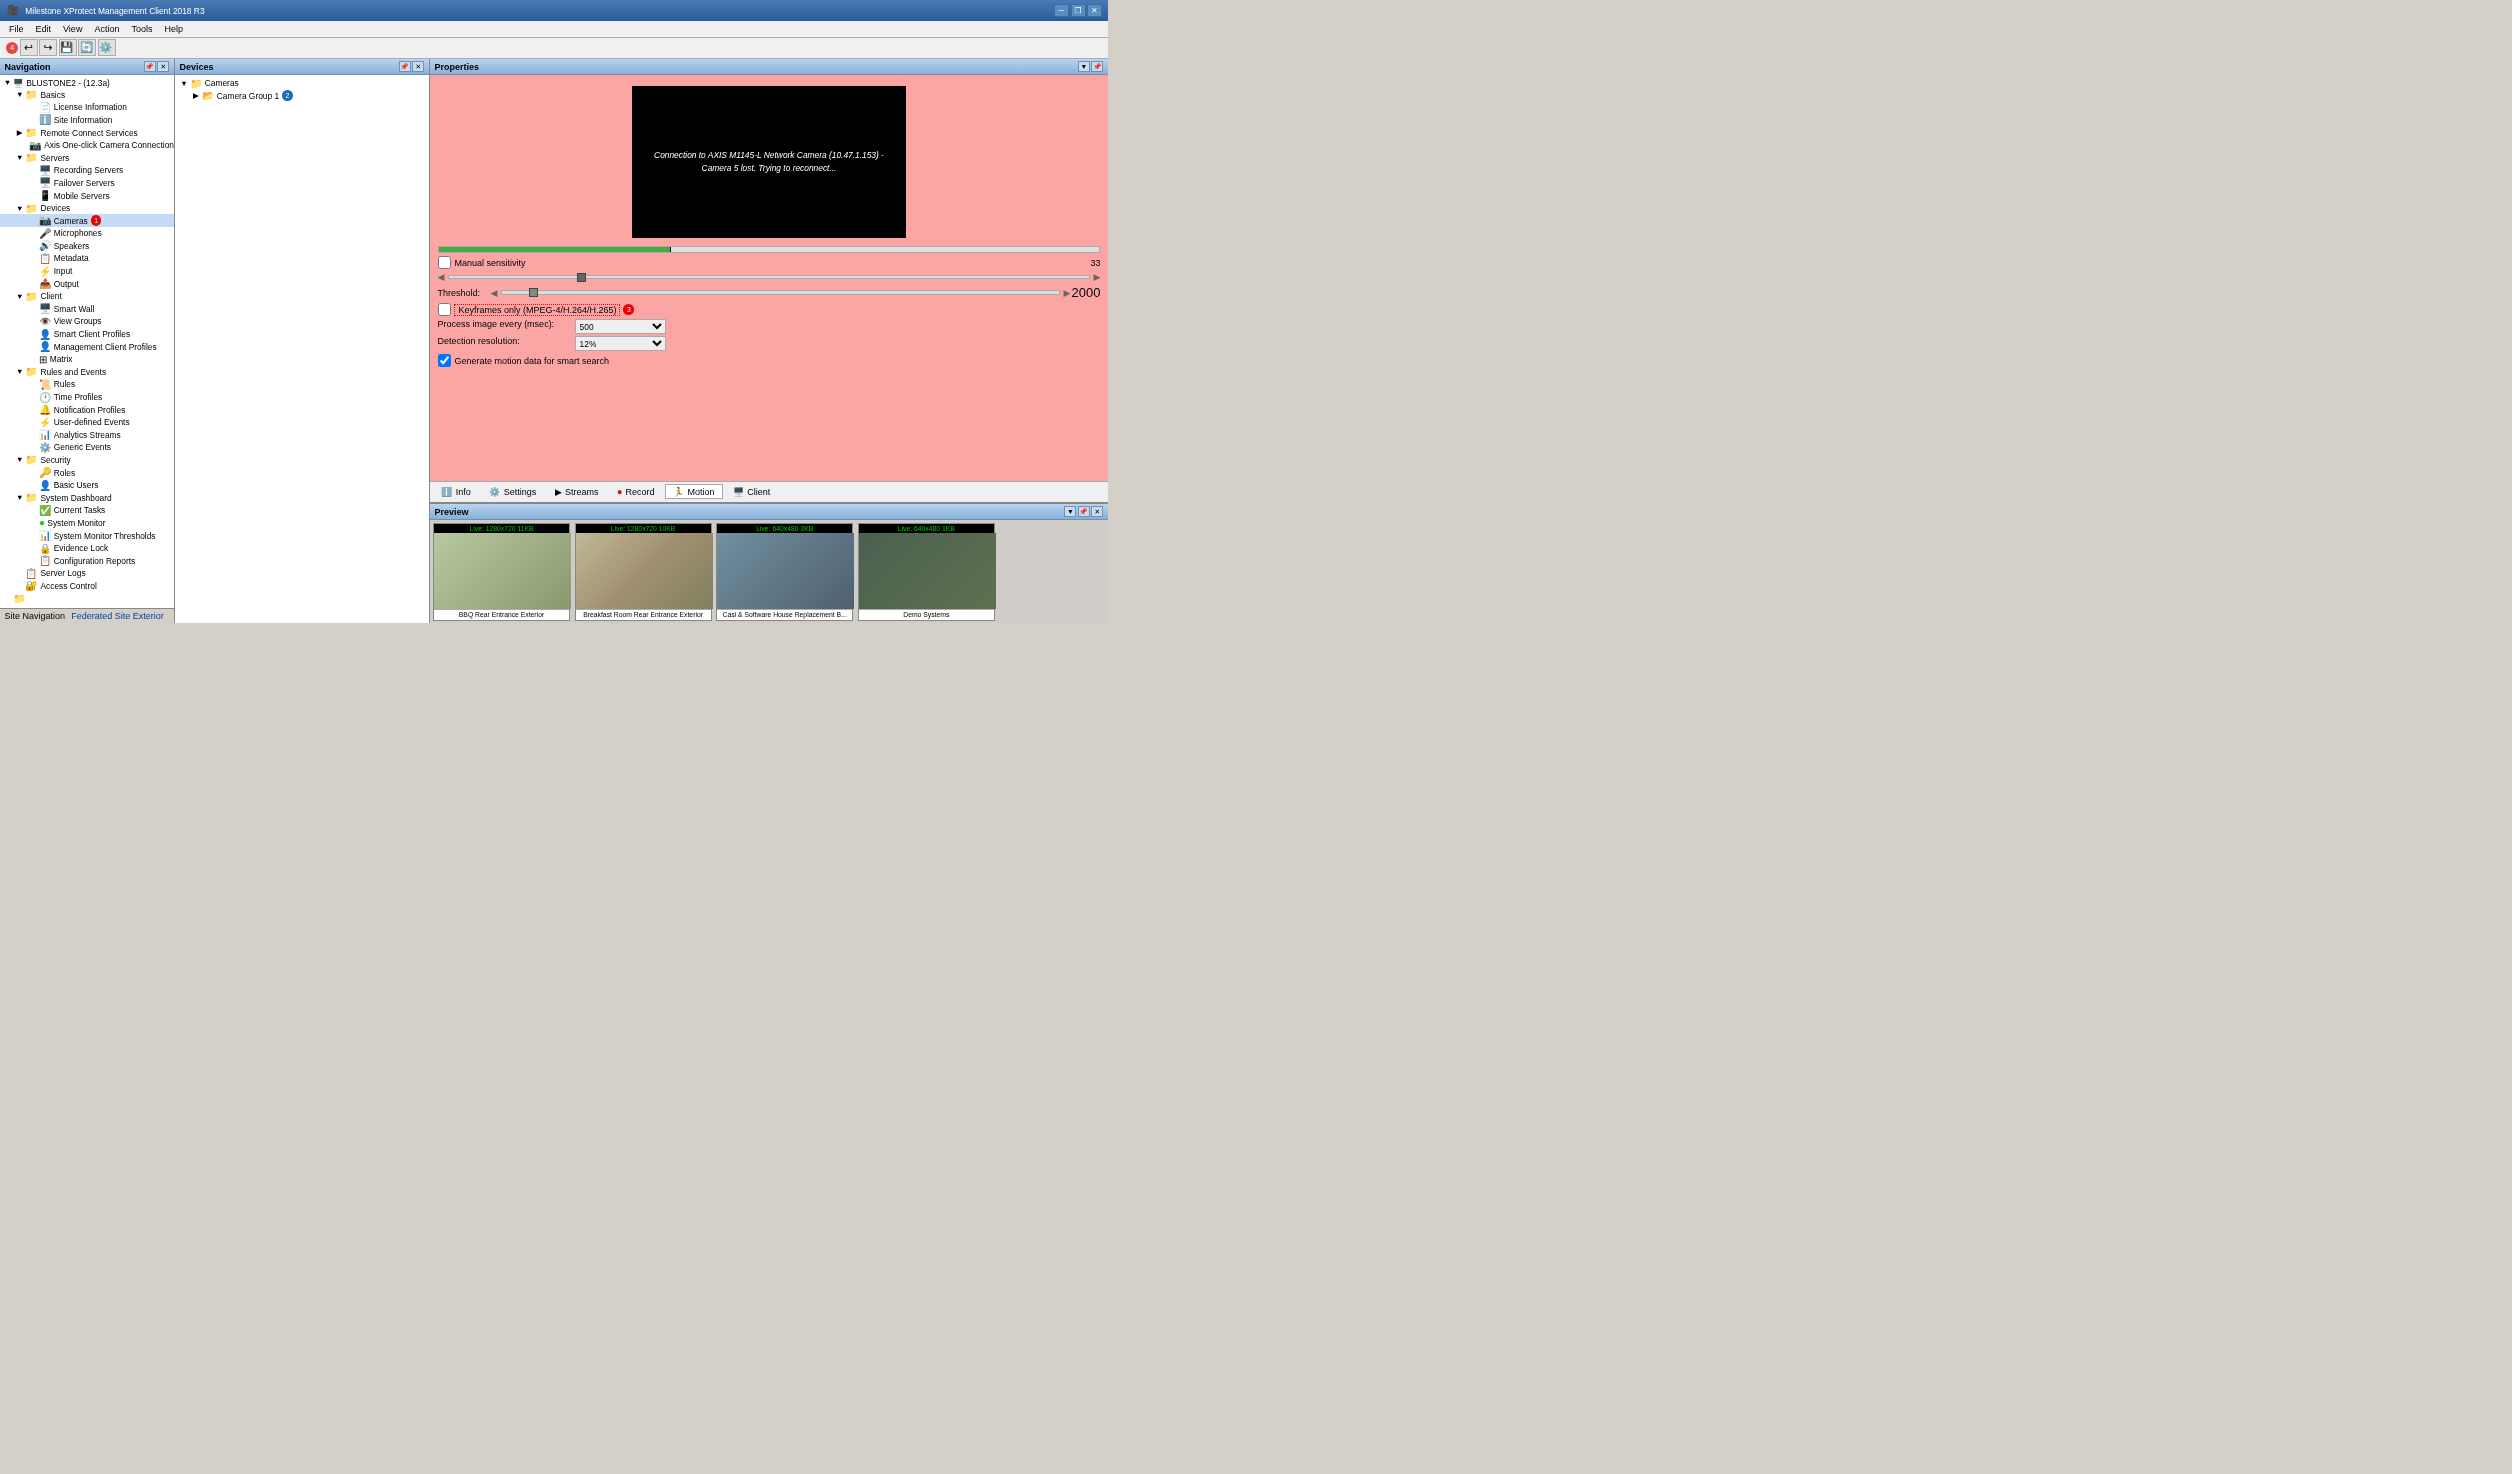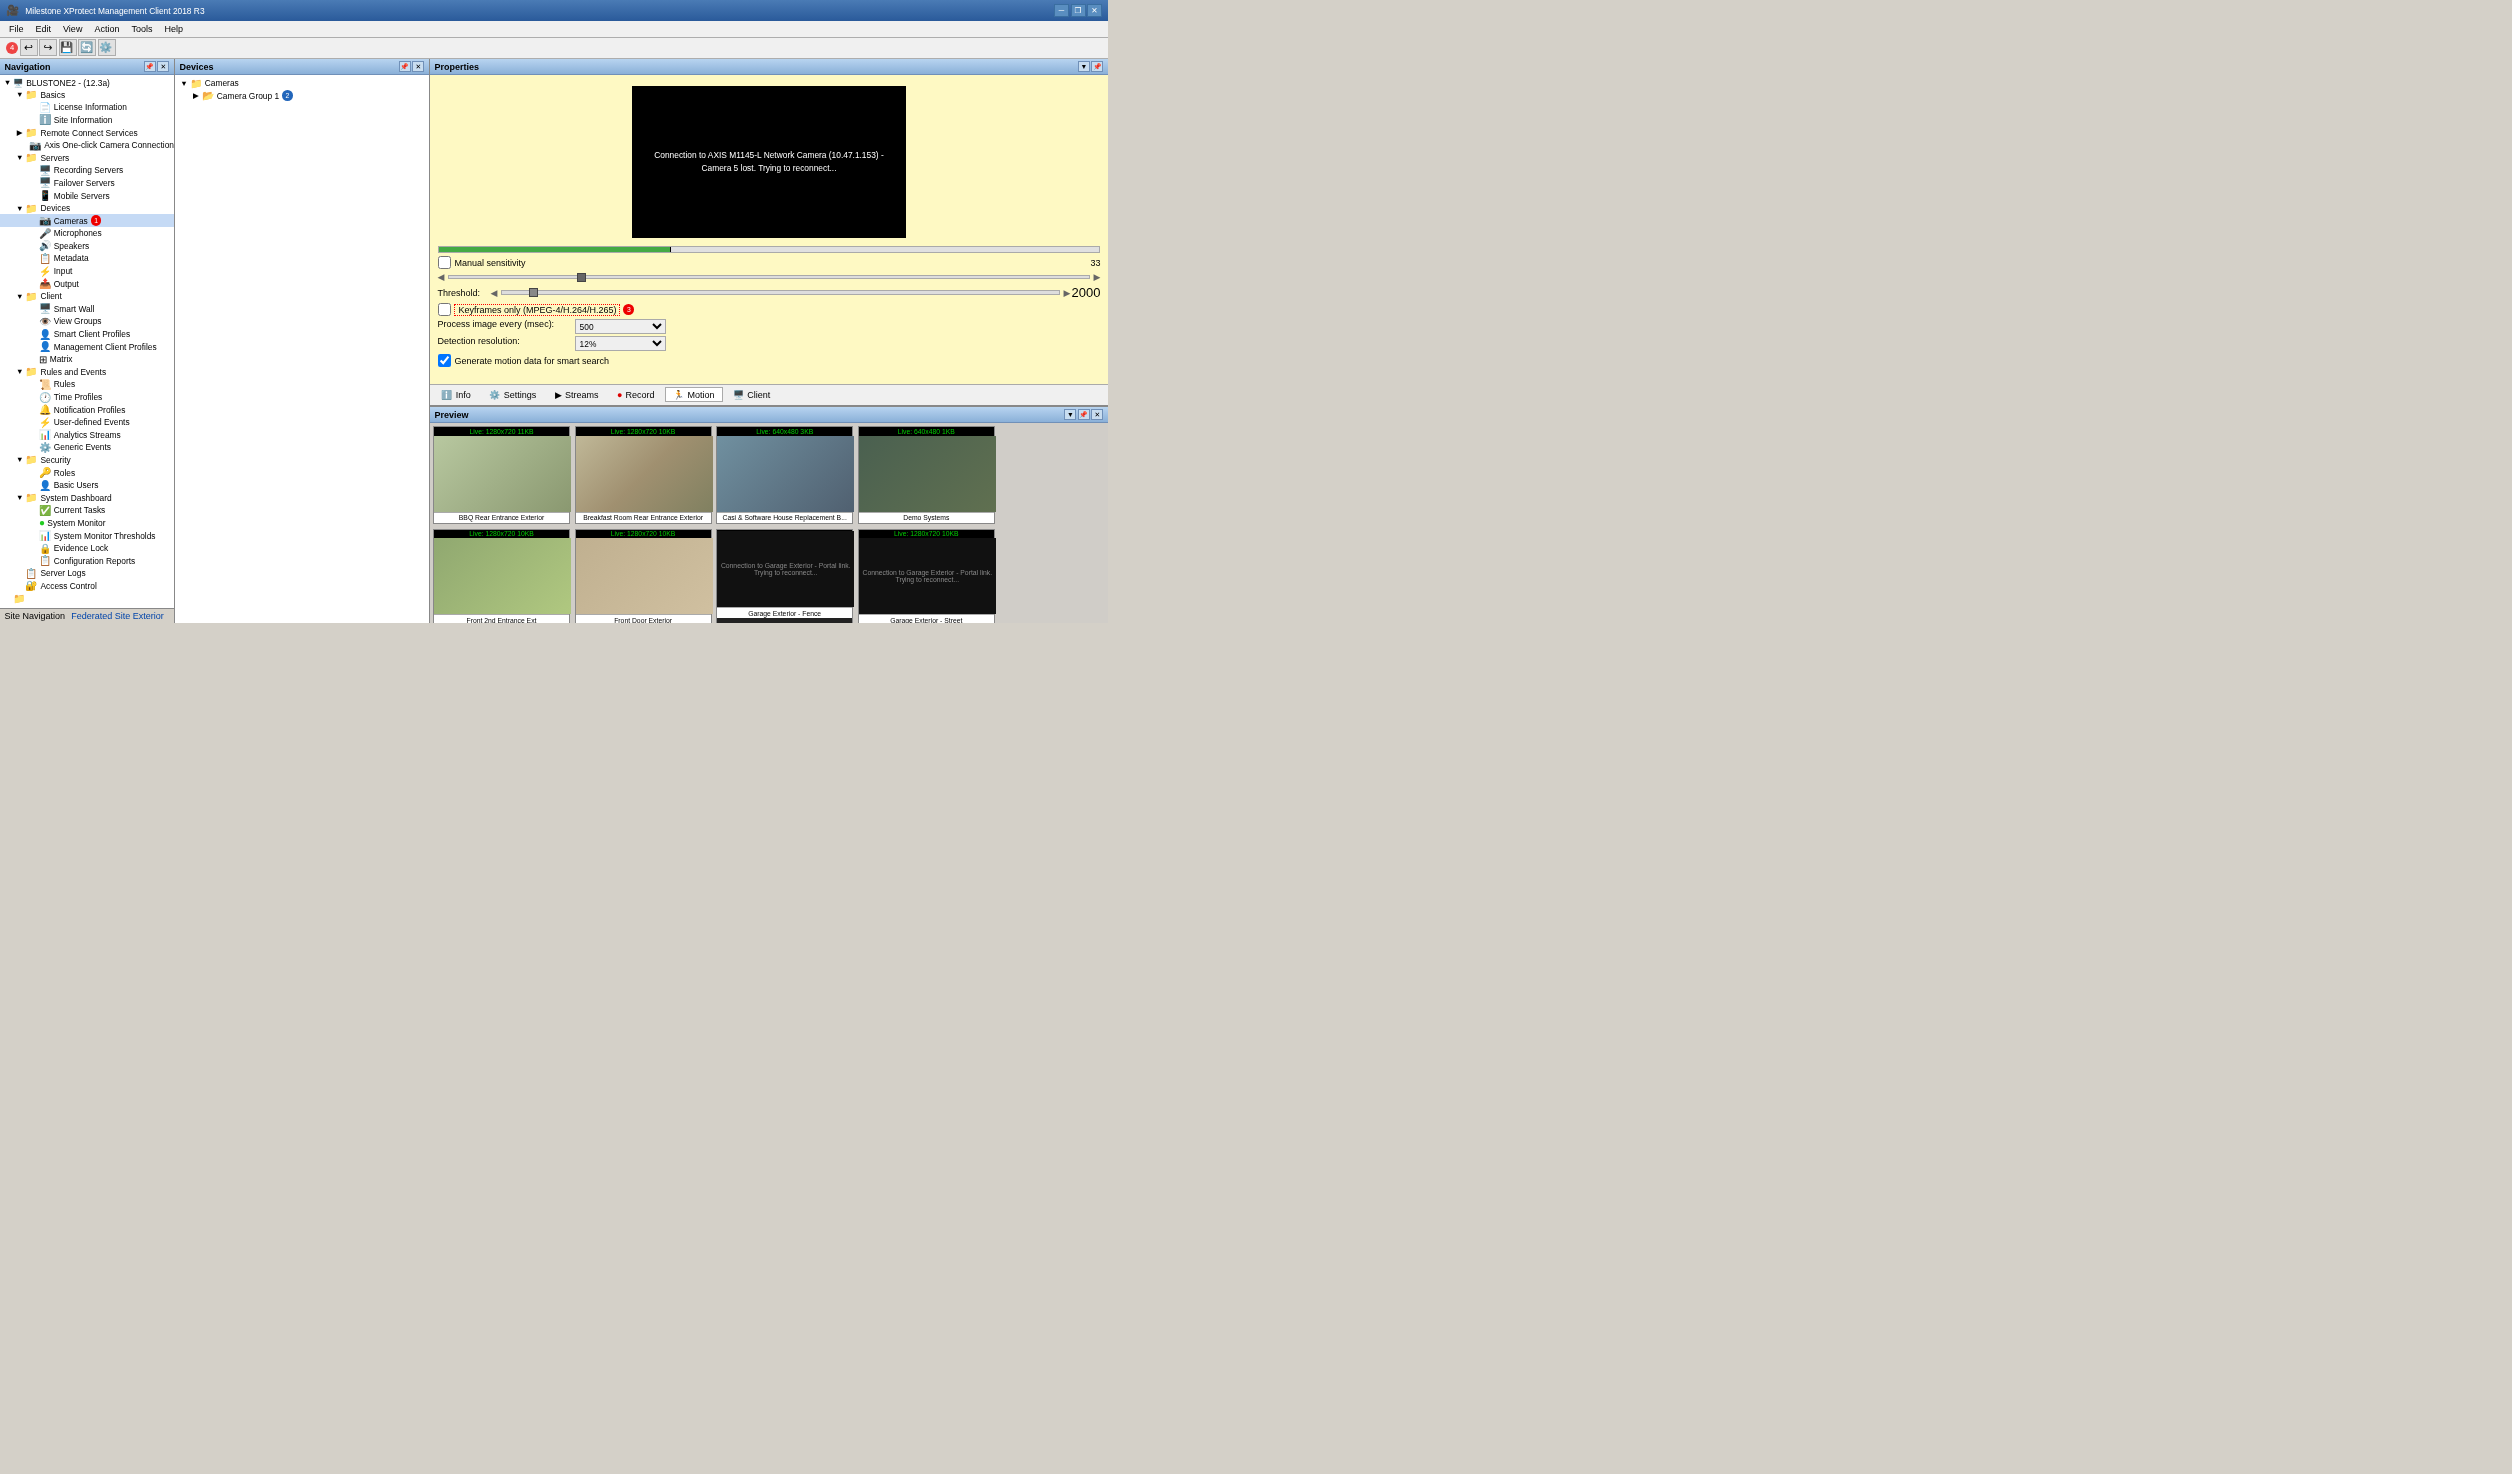--- a/index.html
+++ b/index.html
@@ -135,23 +135,23 @@
     
     .right-area {
       flex: 1;
       display: flex;
       flex-direction: column;
       background: #d0cdc8;
     }
 
     
     .properties-panel {
-      background: #fef9c3;
+      background: #fca5a5;
       flex: 0 0 auto;
-      height: 347px;
+      height: 444px;
       border-bottom: 1.5px solid #888;
       display: flex;
       flex-direction: column;
     }
     .properties-header {
       background: linear-gradient(to bottom, #b8d4f0, #8ab0d8);
       height: 16.7px;
       display: flex;
       align-items: center;
       padding: 0 4.6px;
@@ -163,20 +163,21 @@
 
     
     .camera-preview {
       background: #000;
       width: 274px;
       height: 152px;
       margin: 7.6px auto;
       display: flex;
       align-items: center;
       justify-content: flex-end;
+      font-style: italic;
     }
     .camera-msg {
       color: #fff;
       font-size: 8.4px;
       text-align: center;
       padding: 7.6px;
       line-height: 1.6;
     }
 
     .properties-content {

